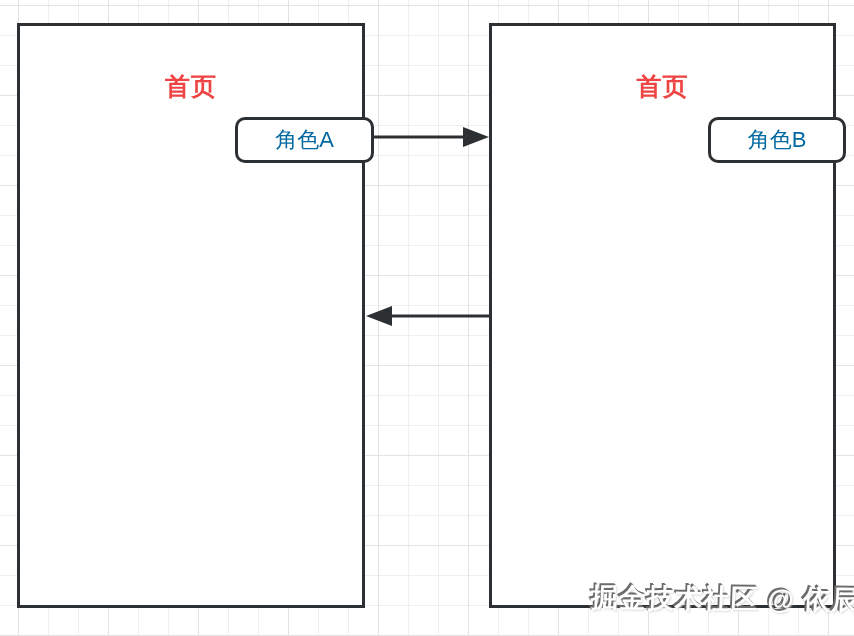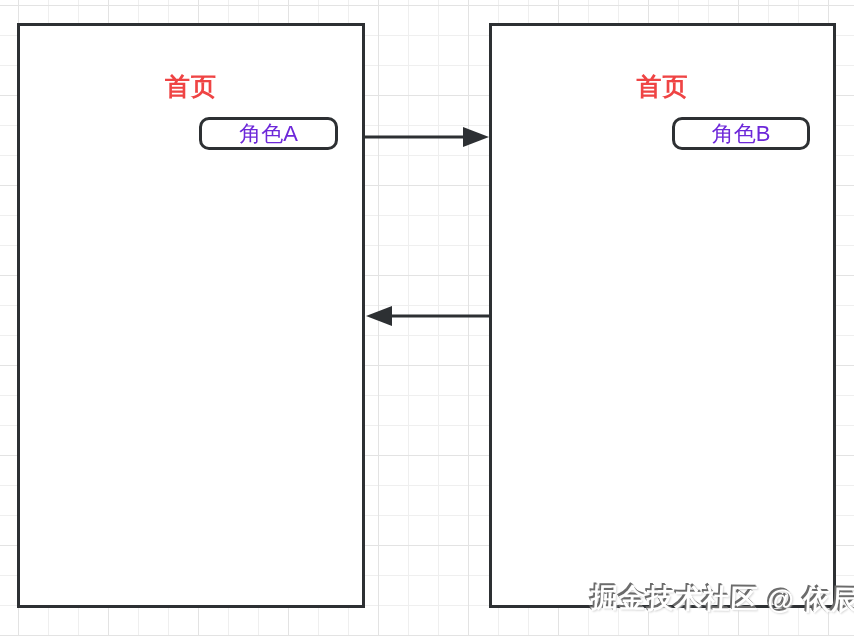--- a/index.html
+++ b/index.html
@@ -37,32 +37,33 @@
     text-align: center;
     font-size: 25px;
     font-weight: 700;
     color: #ef4444;
     letter-spacing: 1px;
     line-height: 1.2;
   }
   .role-btn {
     position: absolute;
     box-sizing: border-box;
-    height: 33px;
+    height: 46px;
     background: #ffffff;
     border: 3px solid #2d3033;
     border-radius: 10px;
     display: flex;
     align-items: center;
     justify-content: center;
     font-size: 22px;
     font-weight: 500;
-    color: #6d28d9;
+    color: #0369a1;
     cursor: pointer;
     z-index: 3;
+    margin-left: 36px;
   }
   .role-btn-a { left: 199px; top: 117px; width: 139px; }
   .role-btn-b { left: 672px; top: 117px; width: 138px; }
   .arrows-layer {
     position: absolute;
     left: 0;
     top: 0;
     z-index: 2;
     pointer-events: none;
   }

